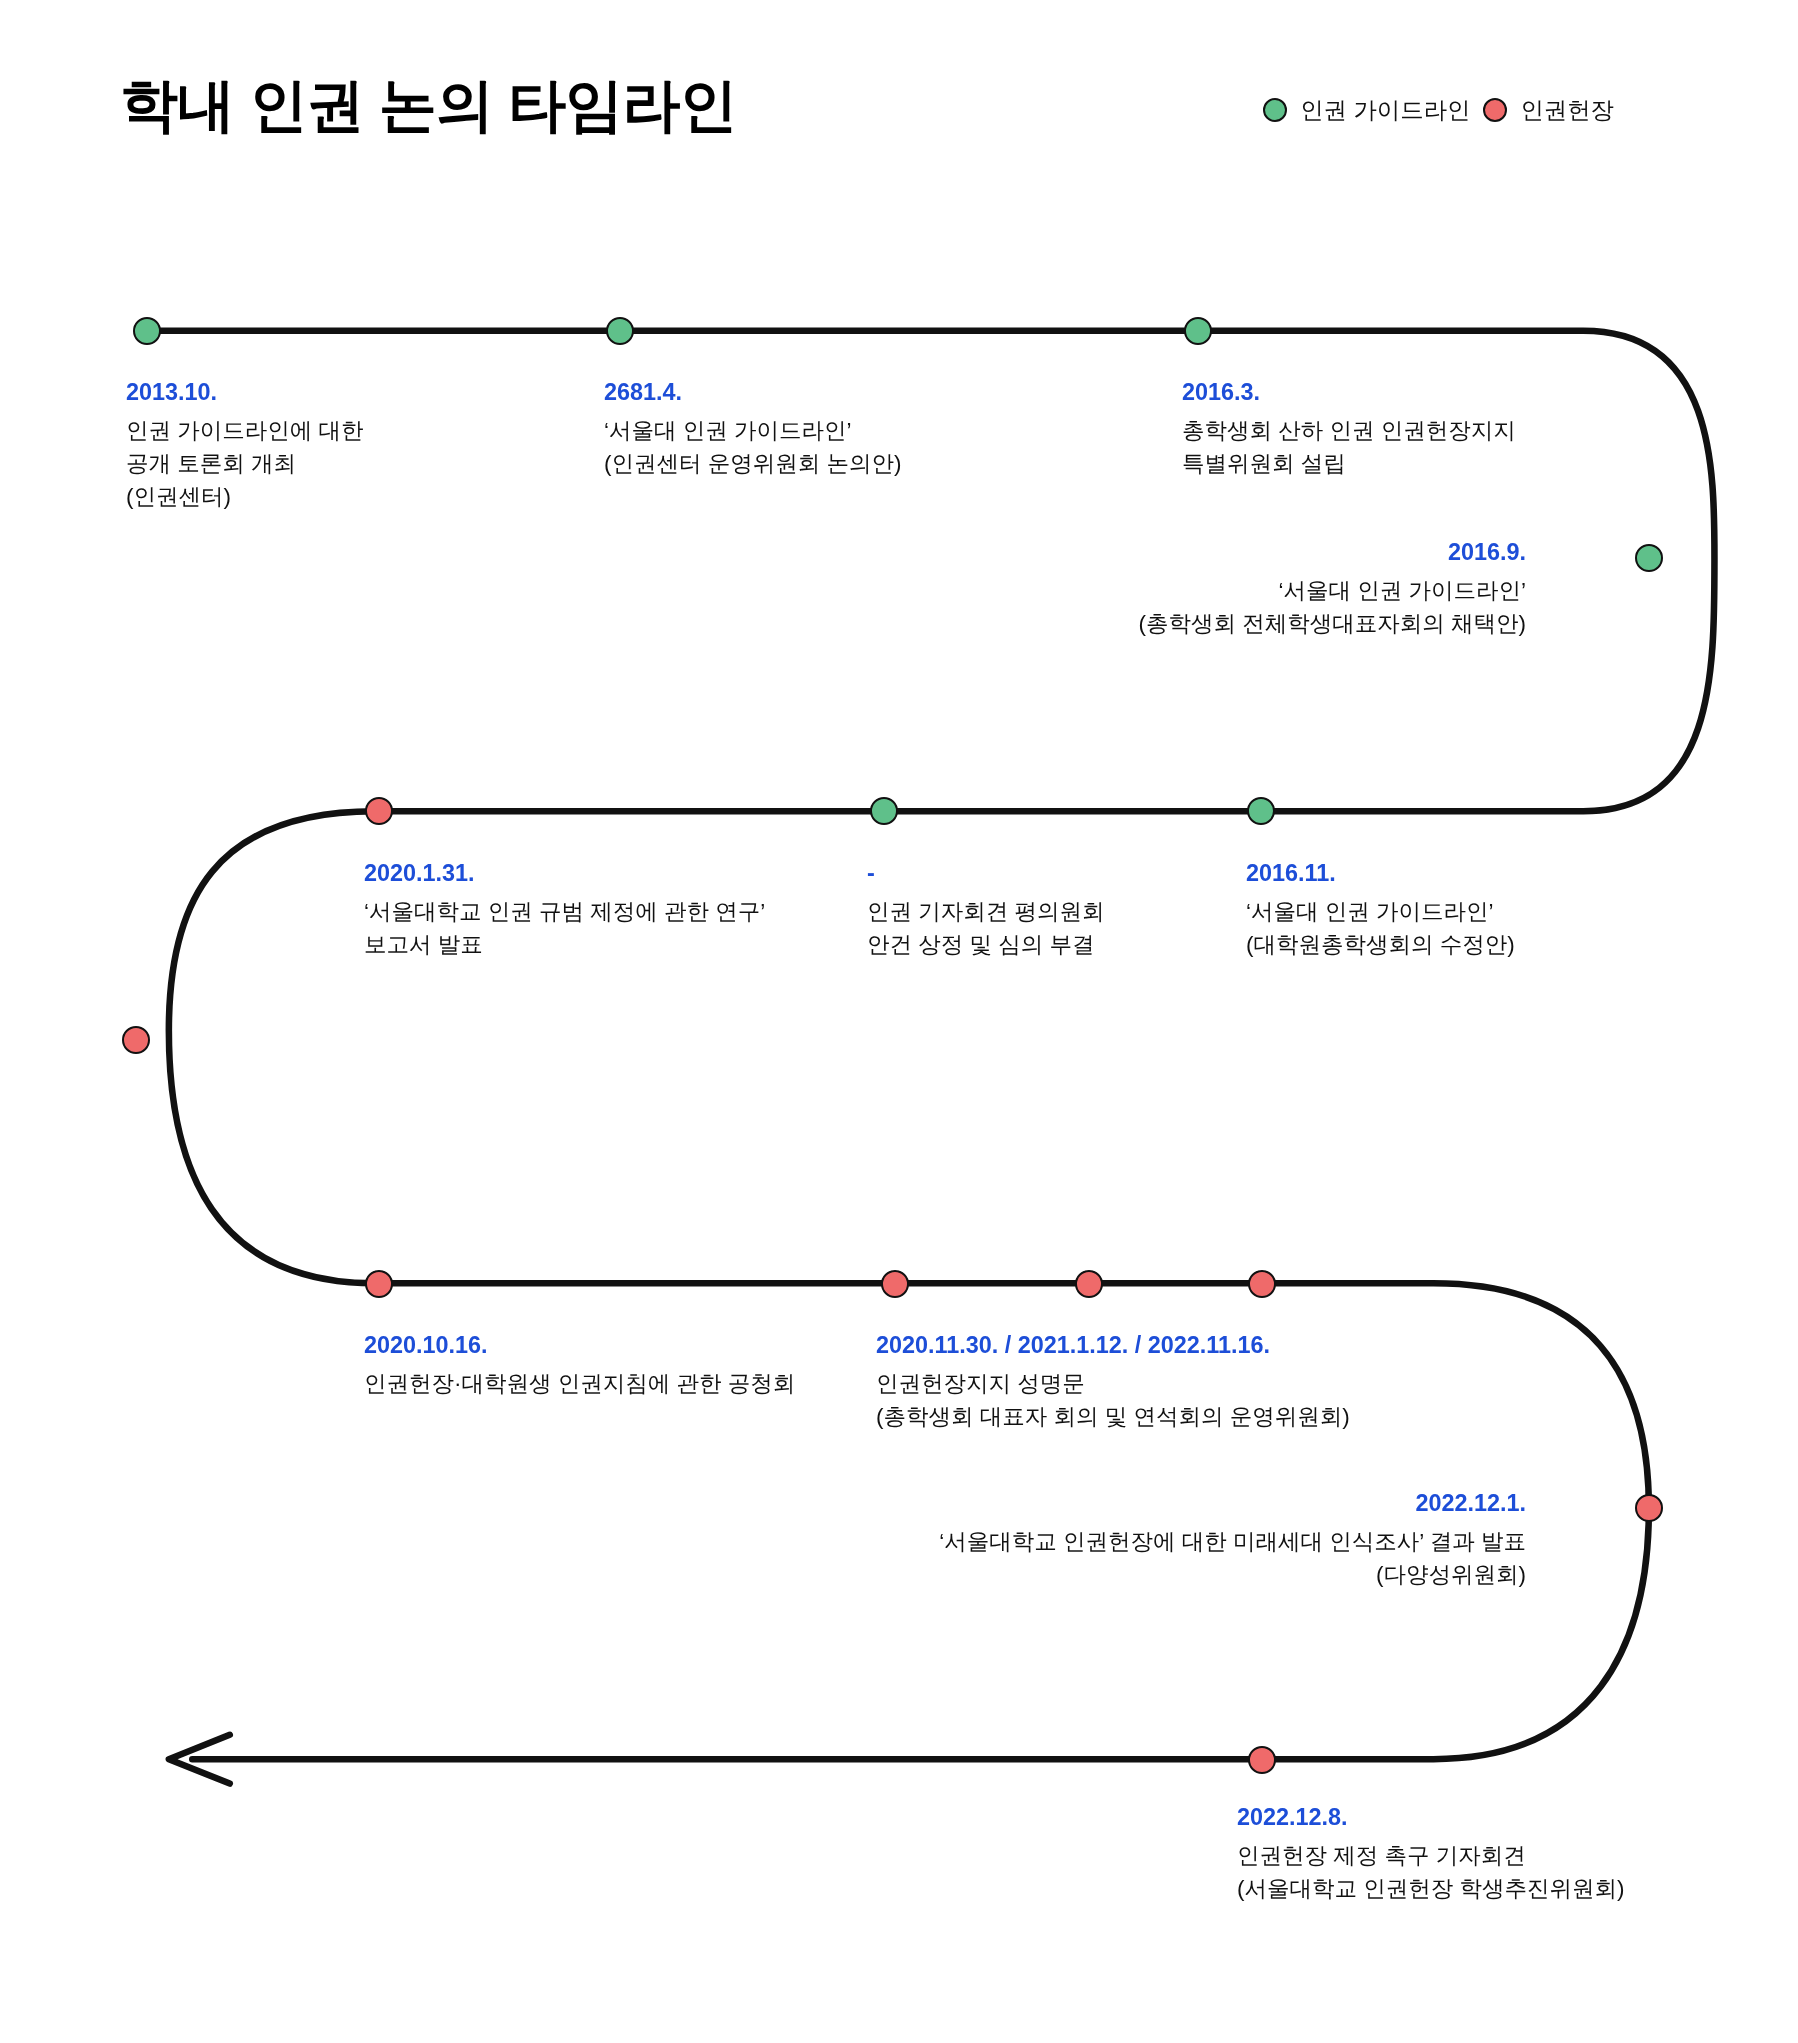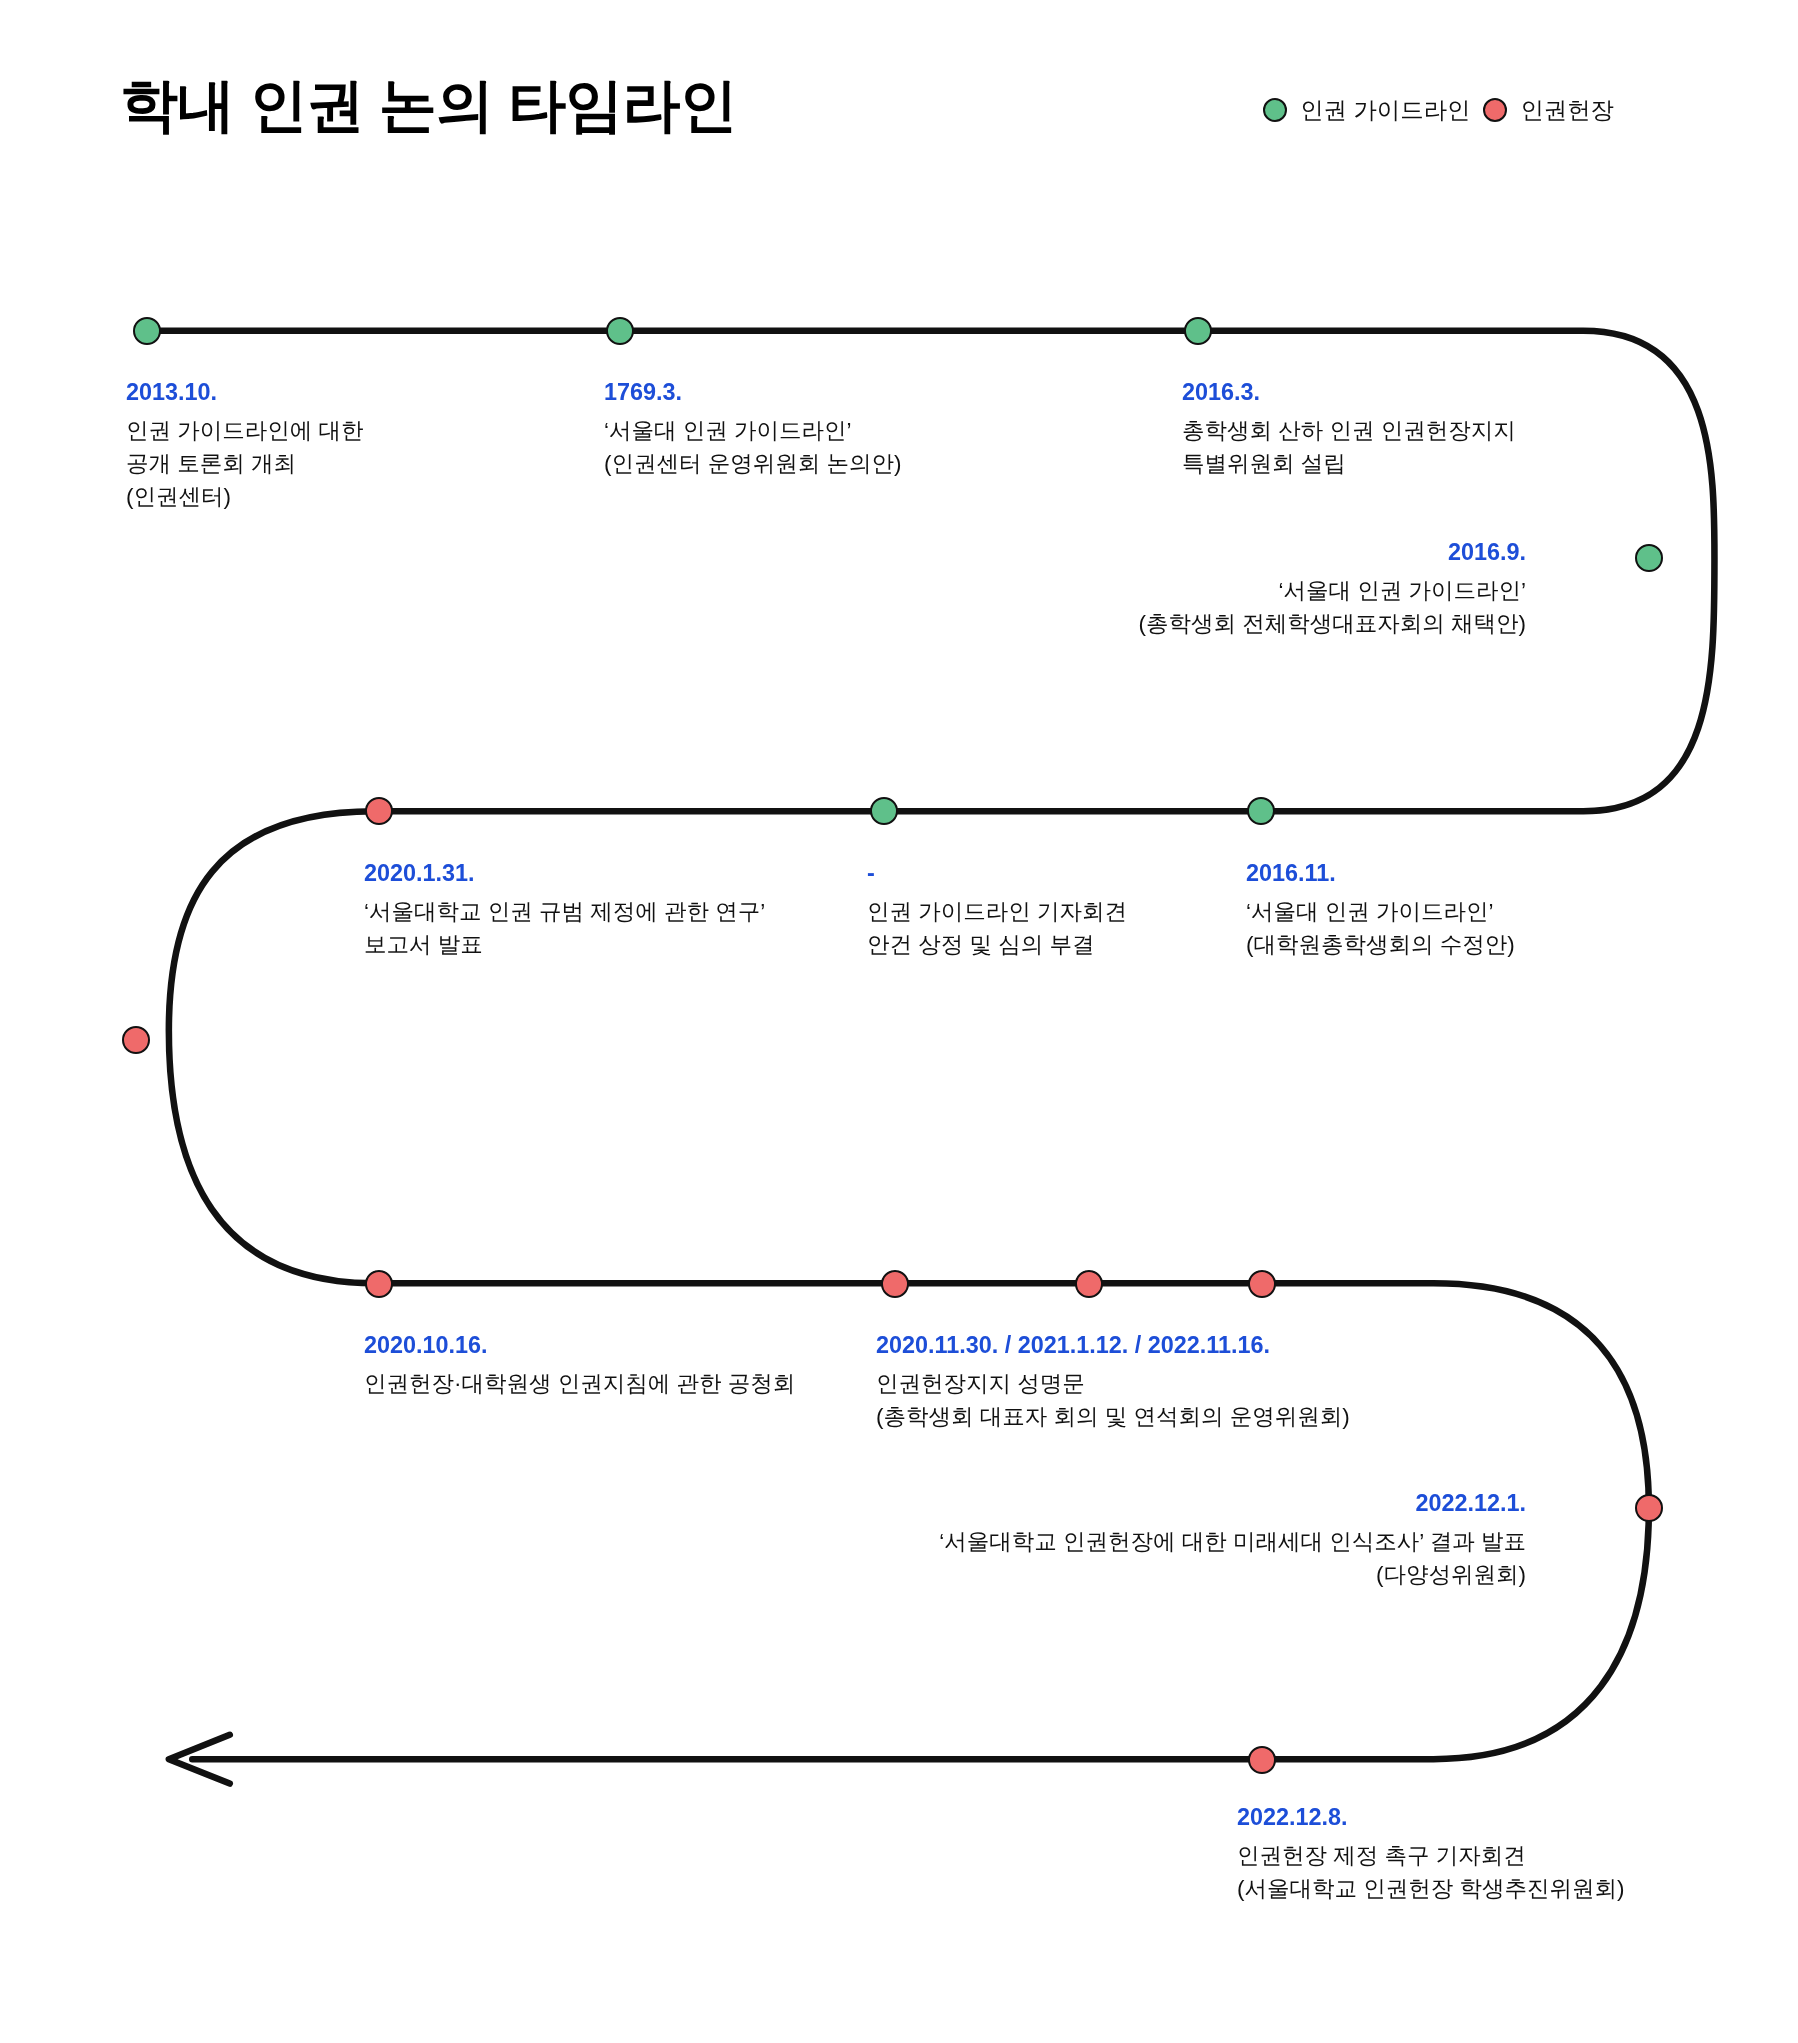--- a/index.html
+++ b/index.html
@@ -147,21 +147,21 @@
   <div class="node" style="left: 1262px; top: 1760px; background: rgb(239, 106, 106);" id="node-e12"></div>
 
   <div class="event" style="left:126px; top:379px;">
     <div class="ev-date">2013.10.</div>
     <div class="ev-line">인권 가이드라인에 대한</div>
     <div class="ev-line">공개 토론회 개최</div>
     <div class="ev-line">(인권센터)</div>
   </div>
 
   <div class="event" style="left:604px; top:379px;">
-    <div class="ev-date">1769.3.</div>
+    <div class="ev-date">2681.4.</div>
     <div class="ev-line">‘서울대 인권 가이드라인’</div>
     <div class="ev-line">(인권센터 운영위원회 논의안)</div>
   </div>
 
   <div class="event" style="left:1182px; top:379px;">
     <div class="ev-date">2016.3.</div>
     <div class="ev-line">총학생회 산하 인권 인권헌장지지</div>
     <div class="ev-line">특별위원회 설립</div>
   </div>
 
@@ -172,21 +172,21 @@
   </div>
 
   <div class="event" style="left:1246px; top:860px;">
     <div class="ev-date">2016.11.</div>
     <div class="ev-line">‘서울대 인권 가이드라인’</div>
     <div class="ev-line">(대학원총학생회의 수정안)</div>
   </div>
 
   <div class="event" style="left:867px; top:860px;">
     <div class="ev-date">-</div>
-    <div class="ev-line">인권 가이드라인 기자회견</div>
+    <div class="ev-line">인권 기자회견 평의원회</div>
     <div class="ev-line">안건 상정 및 심의 부결</div>
   </div>
 
   <div class="event" style="left:364px; top:860px;">
     <div class="ev-date">2020.1.31.</div>
     <div class="ev-line">‘서울대학교 인권 규범 제정에 관한 연구’</div>
     <div class="ev-line">보고서 발표</div>
   </div>
 
 

